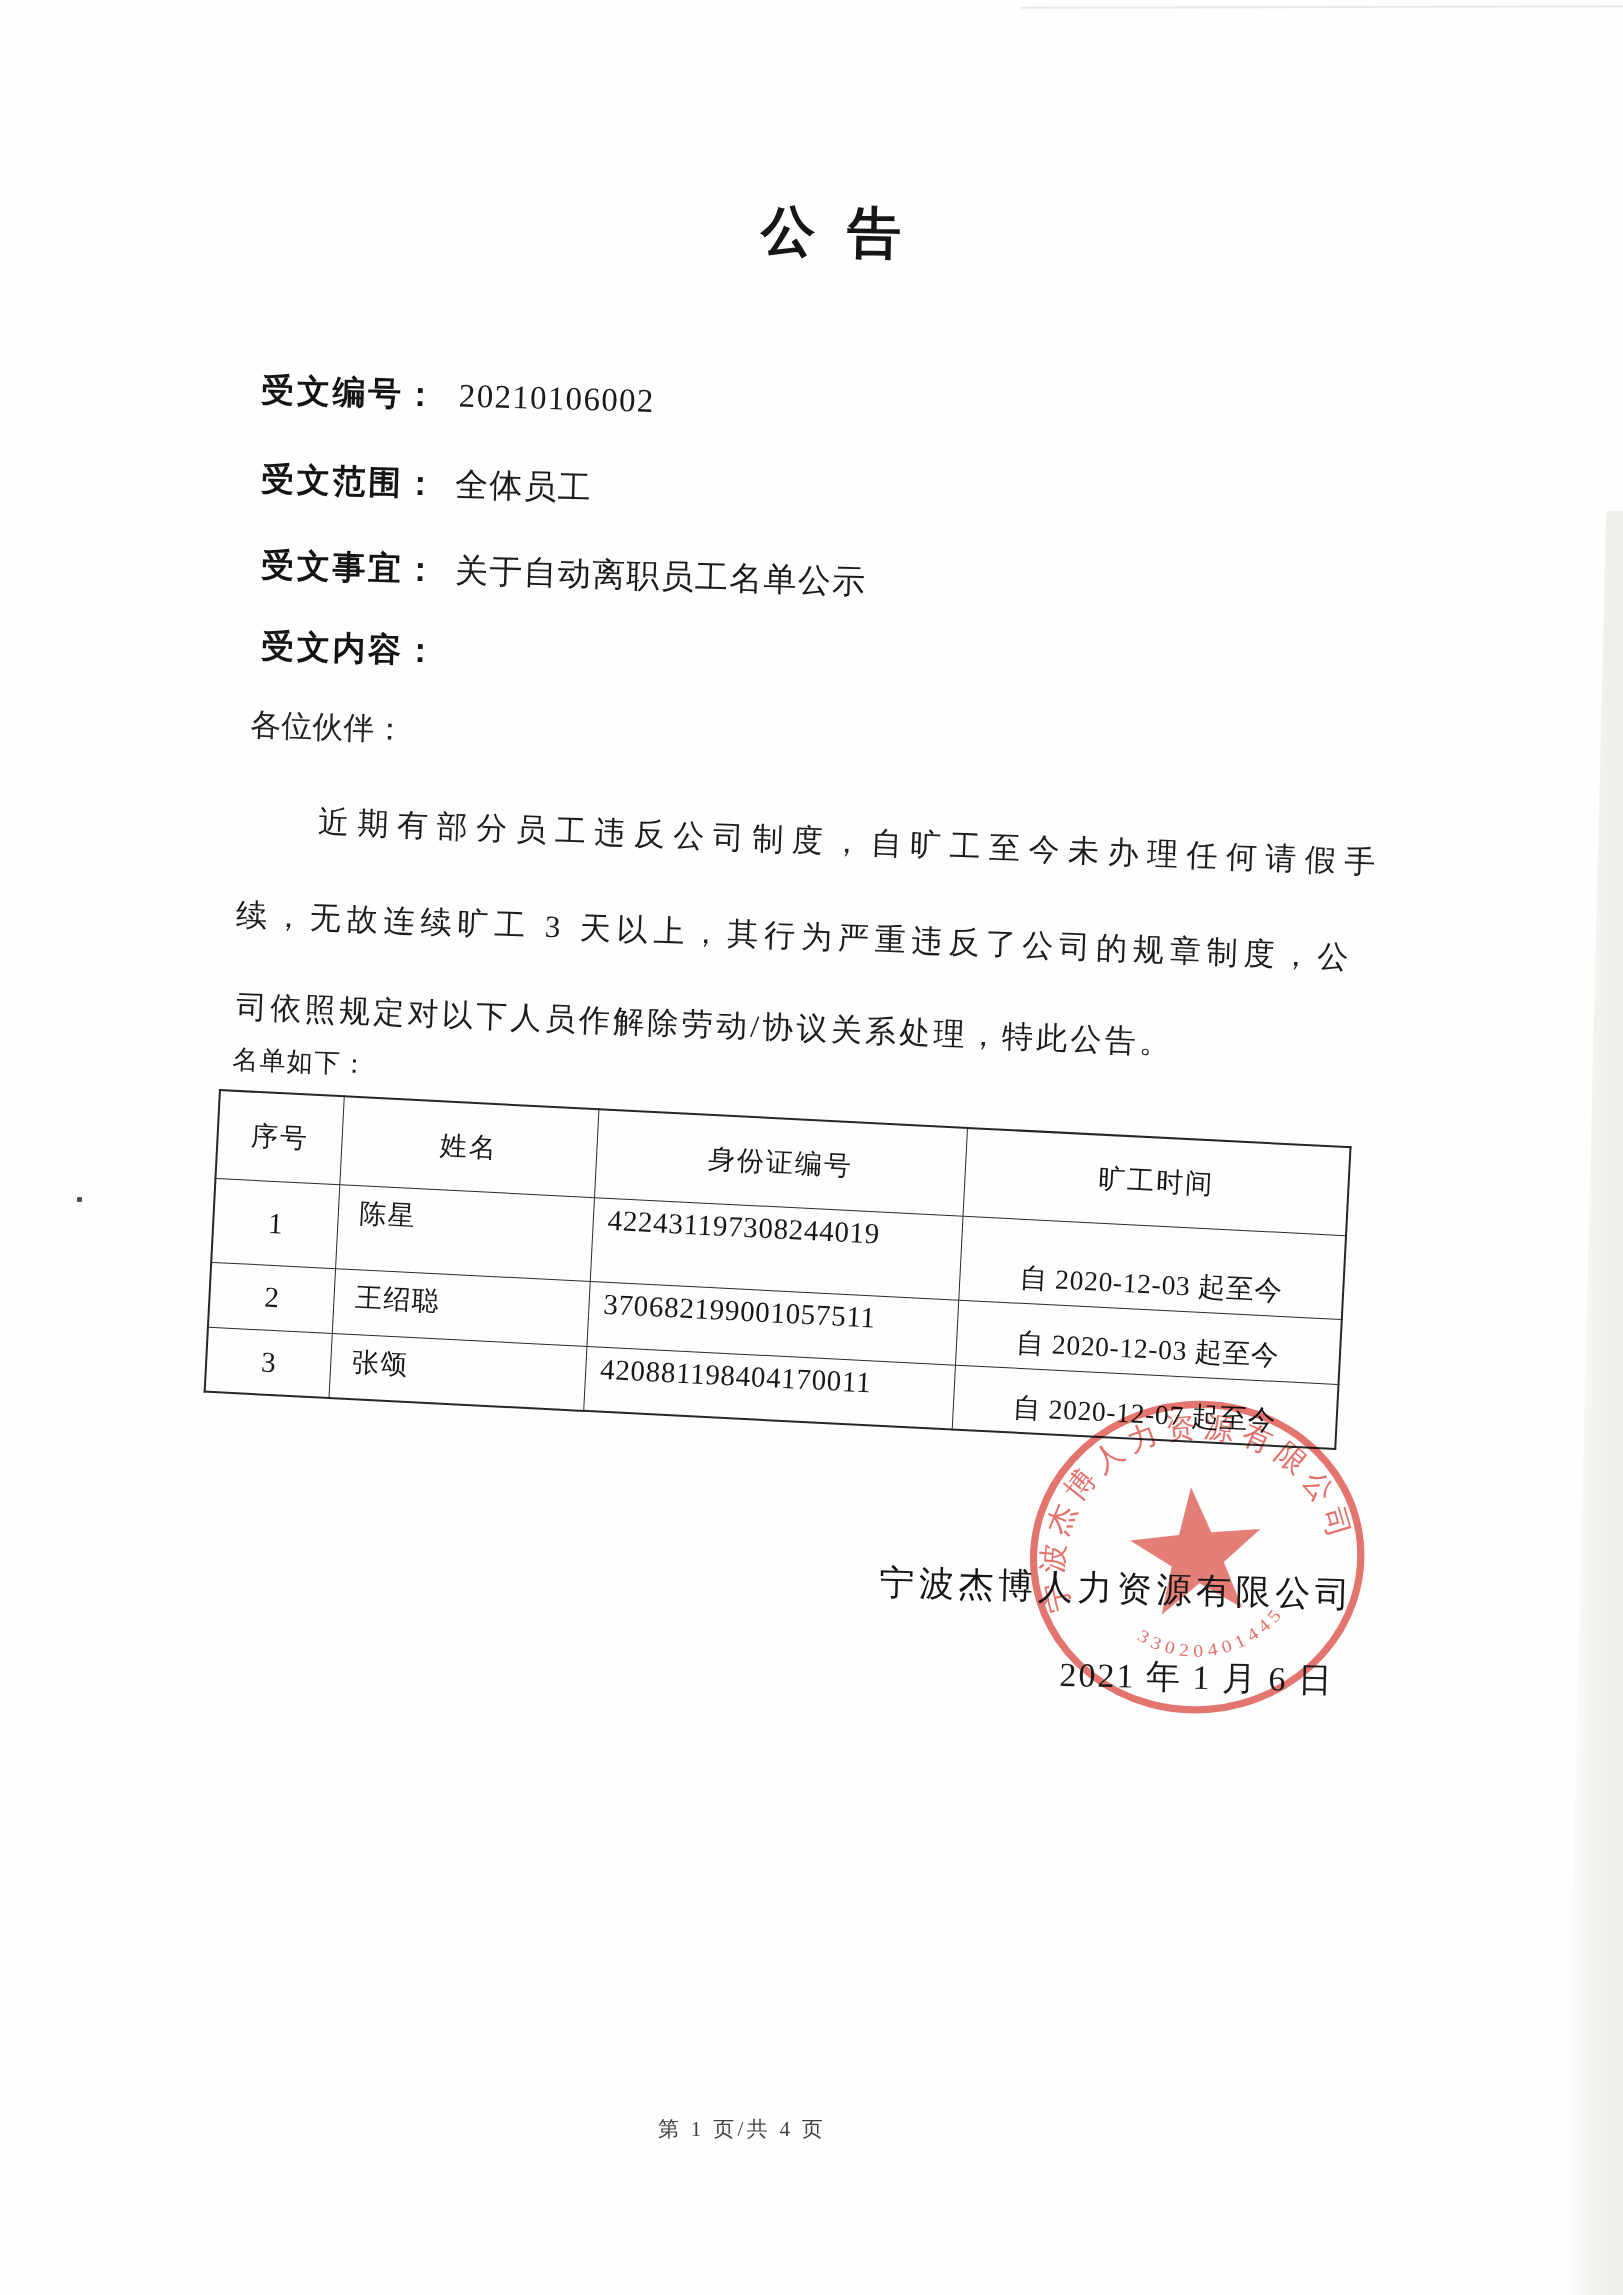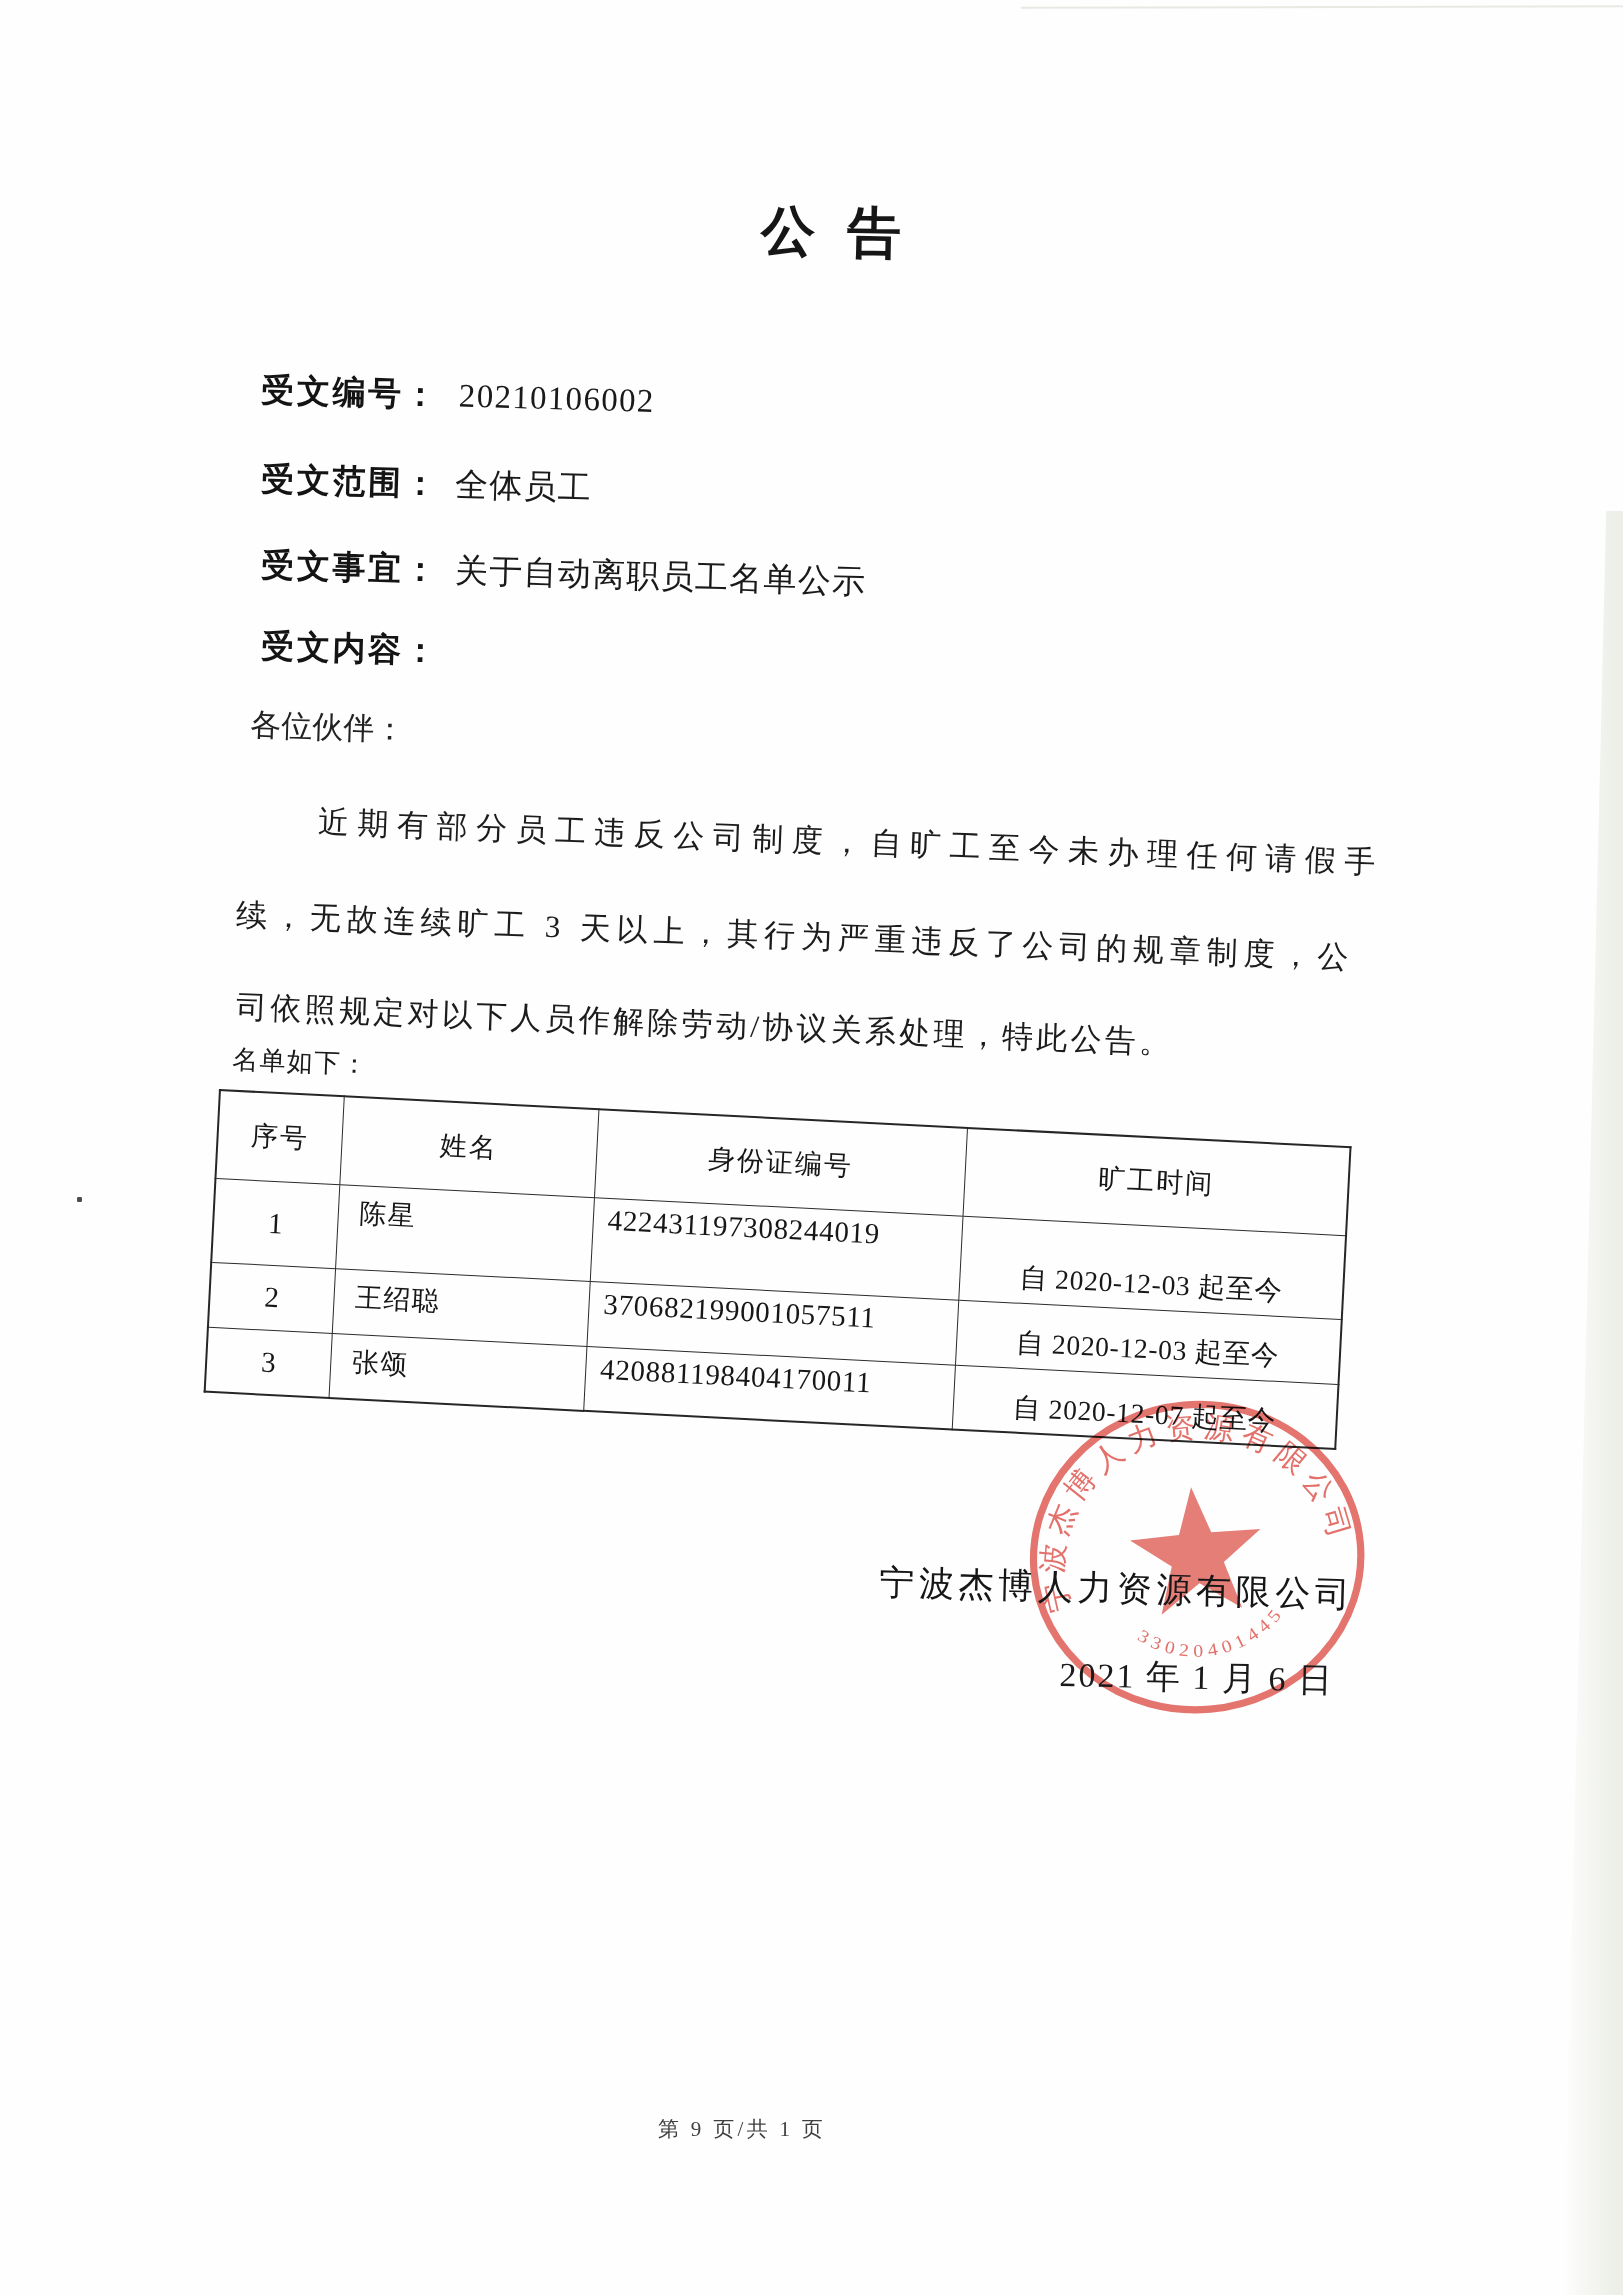--- a/index.html
+++ b/index.html
@@ -131,16 +131,16 @@
       </text>
       <text font-size="27" fill="#dd4a42" fill-opacity="0.9" letter-spacing="7" font-family="Liberation Serif, DejaVu Serif, serif">
         <textPath href="#seal-arc-bottom" startOffset="40" textLength="300" lengthAdjust="spacingAndGlyphs">3302040144565</textPath>
       </text>
     </svg>
   </div>
 
   <div class="abs company-line z-text" style="left:880px;top:1559px;transform:rotate(1.5deg);">宁波杰博人力资源有限公司</div>
   <div class="abs date-line z-text" style="left:1060px;top:1652px;transform:rotate(1.2deg);">2021 年 1 月 6 日</div>
 
-  <div class="abs footer-line" style="left:658px;top:2115px;">第 9 页/共 1 页</div>
+  <div class="abs footer-line" style="left:658px;top:2115px;">第 1 页/共 4 页</div>
 
 </div>
 
 
 </body></html>

